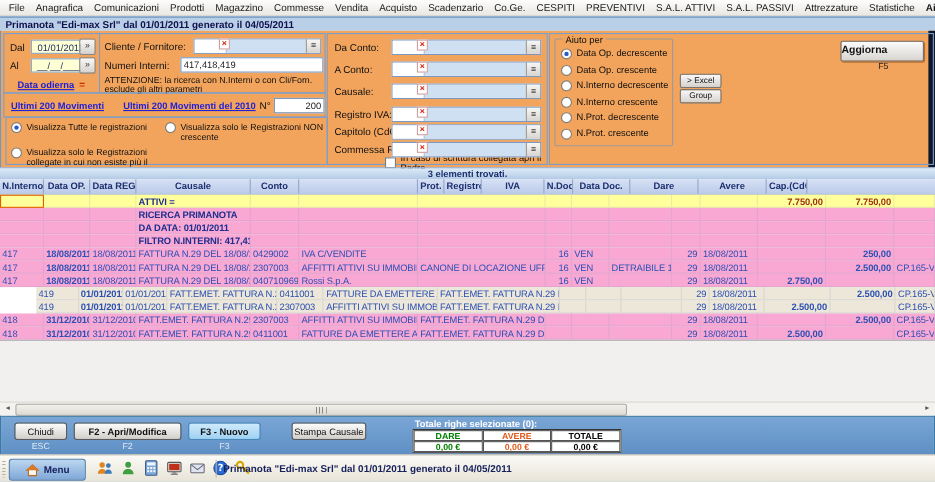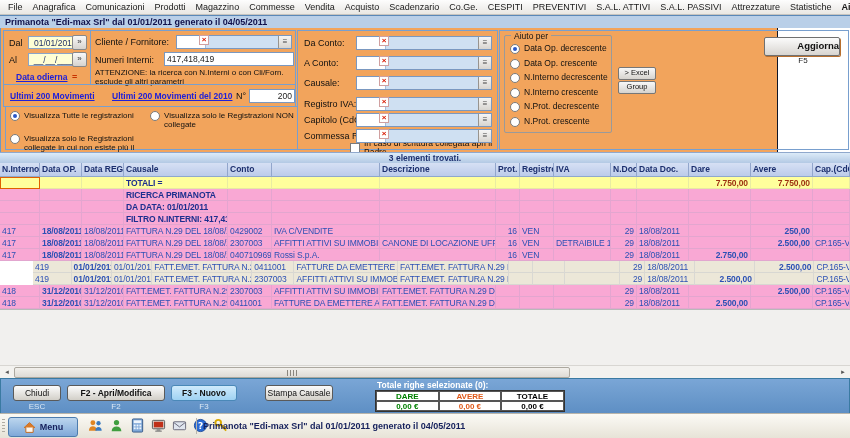--- a/index.html
+++ b/index.html
@@ -10,22 +10,22 @@
   .menubar{position:absolute;left:0;top:0;width:850px;height:15px;
     background:linear-gradient(#fdfdfd,#e9e7e3);border-bottom:1px solid #c6c4c0;
     display:flex;align-items:center;padding-left:3px;box-sizing:border-box;}
   .menu-item{font-size:9px;color:#1a1a1a;padding:0 5px;white-space:nowrap;cursor:default;}
   .menu-item:last-child{font-weight:bold;}
   
   .titlebar{position:absolute;left:0;top:15px;width:850px;height:13px;background:#b9cfe8;
     border-top:1px solid #5a88b8;box-sizing:border-box;color:#10104a;font-size:9px;
     font-weight:bold;line-height:12px;padding-left:5px;}
   
-  .filter-panel{position:absolute;left:0;top:28px;width:778px;height:124px;background:#f2a45c;
-    border-left:1px solid #6a98c8;border-right:1px solid #0f172a;box-sizing:border-box;}
+  .filter-panel{position:absolute;left:0;top:28px;width:850px;height:124px;background:#f2a45c;
+    border-left:1px solid #6a98c8;border-right:6px solid #0f172a;box-sizing:border-box;}
   .sec{position:absolute;border:1px solid #789fce;box-sizing:border-box;}
   .sec-lefttop{left:2px;top:2px;width:293px;height:55px;}
   .sec-ultimi{left:2px;top:56px;width:293px;height:23px;}
   .sec-radios{left:4px;top:78px;width:293px;height:44px;}
   .sec-middle{left:296px;top:2px;width:201px;height:120px;}
   .sec-right{left:498px;top:2px;width:350px;height:120px;}
   .divider-v{position:absolute;left:86px;top:0;bottom:0;width:1px;background:#789fce;}
   .flabel{position:absolute;font-size:9px;color:#101010;white-space:nowrap;}
   .date-in{position:absolute;width:52px;height:11px;background:#ffffd4;border:1px solid #8aa4c8;
     font-family:inherit;font-size:8.5px;color:#20306a;text-align:center;padding:0;}
@@ -55,28 +55,28 @@
   .chk{display:inline-block;width:8px;height:8px;background:#fff;border:1px solid #7b7b7b;flex:none;}
   
   .ordina-box{position:absolute;left:4px;top:4px;width:106px;height:96px;border:1px solid #9a9a9a;
     border-radius:2px;}
   .ordina-legend{position:absolute;left:6px;top:-5px;background:#f2a45c;padding:0 3px;font-size:8.5px;color:#101010;}
   .ordina-list{position:absolute;left:5px;top:8px;display:flex;flex-direction:column;gap:4.5px;}
   .sbtn{position:absolute;background:linear-gradient(#f8f8f8,#d6d3ce);border:1px solid #777;
     border-radius:2px;font-size:7.5px;text-align:center;color:#111;}
   .aggiorna{position:absolute;right:8px;top:6px;width:74px;height:17px;background:linear-gradient(#fbfbfb,#d8d5d0);
     border:1px solid #707070;border-radius:2px;font-size:9.5px;font-weight:bold;color:#111;
-    text-align:right;line-height:15px;box-shadow:1px 1px 0 #b86f2e;}
+    text-align:left;line-height:15px;box-shadow:1px 1px 0 #b86f2e;}
   .aggiorna-key{position:absolute;right:8px;top:25px;width:74px;text-align:center;font-size:8px;color:#222;}
   
   .count-strip{position:absolute;left:0;top:152px;width:850px;height:11px;
     background:linear-gradient(#dcebf8,#b3c9e4);border-top:1px solid #8fa8cc;box-sizing:border-box;
     text-align:center;font-size:8.5px;font-weight:bold;color:#1c2f6e;line-height:10px;}
   .grid-header{position:absolute;left:0;top:163px;width:850px;height:14px;display:flex;
-    background:linear-gradient(#d6e0f4,#bccbea);border-bottom:1px solid #8fa8cc;box-sizing:border-box;}
+    background:linear-gradient(#d6e0f4,#bccbea);border-bottom:1px solid #8fa8cc;box-sizing:border-box;text-align:center;}
   .th{font-size:8.5px;font-weight:bold;color:#1c2f6e;line-height:13px;padding:0 2px;
     border-right:1px solid #92a6cc;box-sizing:border-box;overflow:hidden;white-space:nowrap;}
   .grid-body{position:absolute;left:0;top:177px;width:850px;}
   .tr{display:flex;height:12px;line-height:12px;background:#f9a8d4;}
   .tr.data-alt{background:#ece7d8;margin-left:33px;}
   .tr.totals{background:#ffff9c;}
   .td{font-size:8.5px;letter-spacing:-0.1px;color:#2b50b4;padding:0 2px;box-sizing:border-box;
     overflow:hidden;white-space:nowrap;border-right:1px solid rgba(130,150,190,.18);
     border-bottom:1px solid rgba(150,160,190,.22);}
   .td.r{text-align:right;}
@@ -189,21 +189,21 @@
     </div>
 
     <div class="sec sec-radios">
       <div class="view-grid" id="view-radios">
           <div class="ropt">
             <span class="radio sel"></span>
             <span class="rlabel">Visualizza Tutte le registrazioni</span>
           </div>
           <div class="ropt">
             <span class="radio"></span>
-            <span class="rlabel">Visualizza solo le Registrazioni NON collegate</span>
+            <span class="rlabel">Visualizza solo le Registrazioni NON crescente</span>
           </div>
           <div class="ropt">
             <span class="radio"></span>
             <span class="rlabel">Visualizza solo le Registrazioni collegate in cui non esiste più il collegamento</span>
           </div>
         </div>
     </div>
 
     <div class="sec sec-middle" id="account-fields">
       <div style="position:absolute;left:52px;top:108px;display:flex;gap:4px;align-items:center;">
@@ -301,37 +301,36 @@
     <span>3 elementi trovati.</span>
   </div>
 
   <div class="grid-header" id="grid-header">
       <div class="th" style="width: 40px;">N.Interno</div>
       <div class="th" style="width: 42px;">Data OP.</div>
       <div class="th" style="width: 42px;">Data REG.</div>
       <div class="th" style="width: 104px;">Causale</div>
       <div class="th" style="width: 44px;">Conto</div>
       <div class="th" style="width: 108px;"></div>
-      <div class="th" style="width: 116px;">Descrizione</div>
       <div class="th" style="width: 24px;">Prot.</div>
       <div class="th" style="width: 34px;">Registro</div>
       <div class="th" style="width: 57px;">IVA</div>
       <div class="th" style="width: 26px;">N.Doc.</div>
       <div class="th" style="width: 52px;">Data Doc.</div>
       <div class="th r" style="width: 62px;">Dare</div>
       <div class="th r" style="width: 62px;">Avere</div>
       <div class="th" style="width: 37px;">Cap.(CdC)</div>
     </div>
 
   <div class="grid-body" id="grid-body">
       <div class="tr totals">
         <div class="td focus-cell" style="width: 40px;"></div>
         <div class="td" style="width: 42px;"></div>
         <div class="td" style="width: 42px;"></div>
-        <div class="td strong" style="width: 104px;">TOTALI =</div>
+        <div class="td strong" style="width: 104px;">ATTIVI =</div>
         <div class="td" style="width: 44px;"></div>
         <div class="td" style="width: 108px;"></div>
         <div class="td" style="width: 116px;"></div>
         <div class="td r" style="width: 24px;"></div>
         <div class="td" style="width: 34px;"></div>
         <div class="td" style="width: 57px;"></div>
         <div class="td r" style="width: 26px;"></div>
         <div class="td" style="width: 52px;"></div>
         <div class="td r amt-tot" style="width: 62px;">7.750,00</div>
         <div class="td r amt-tot" style="width: 62px;">7.750,00</div>

